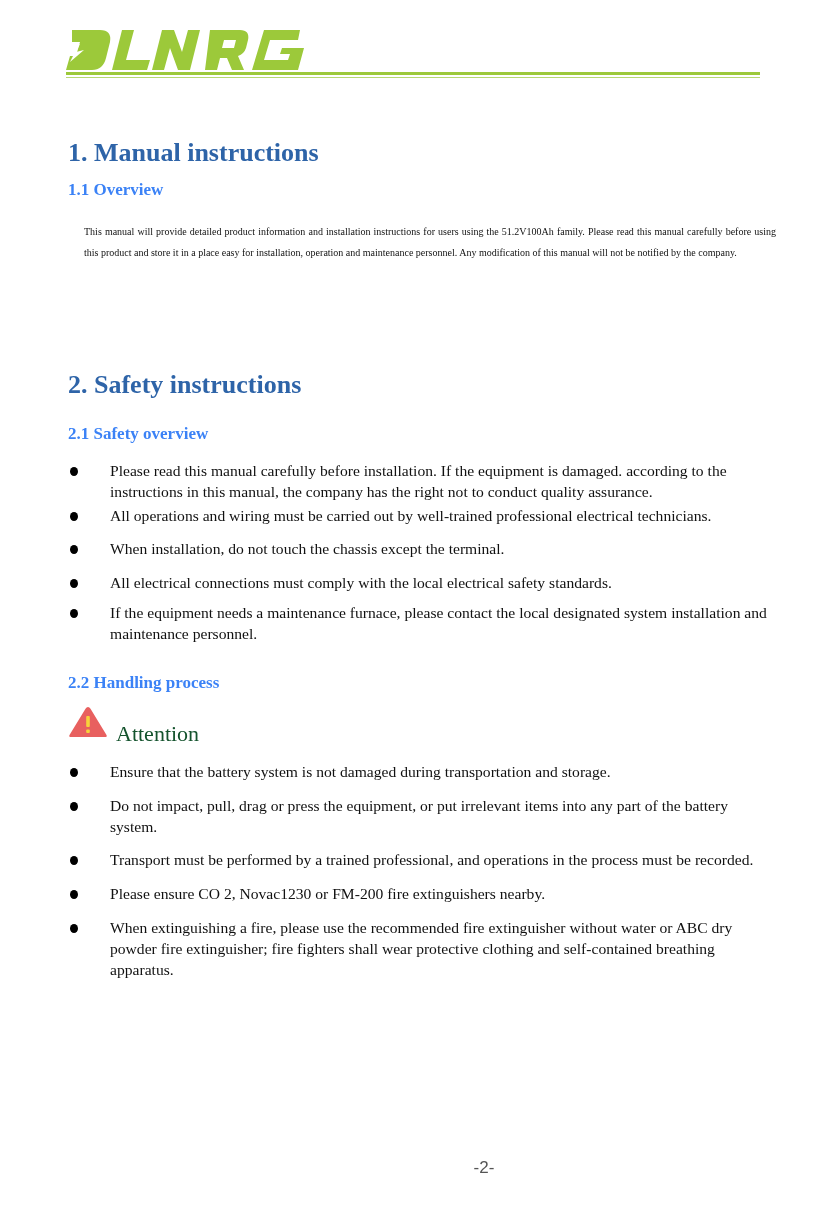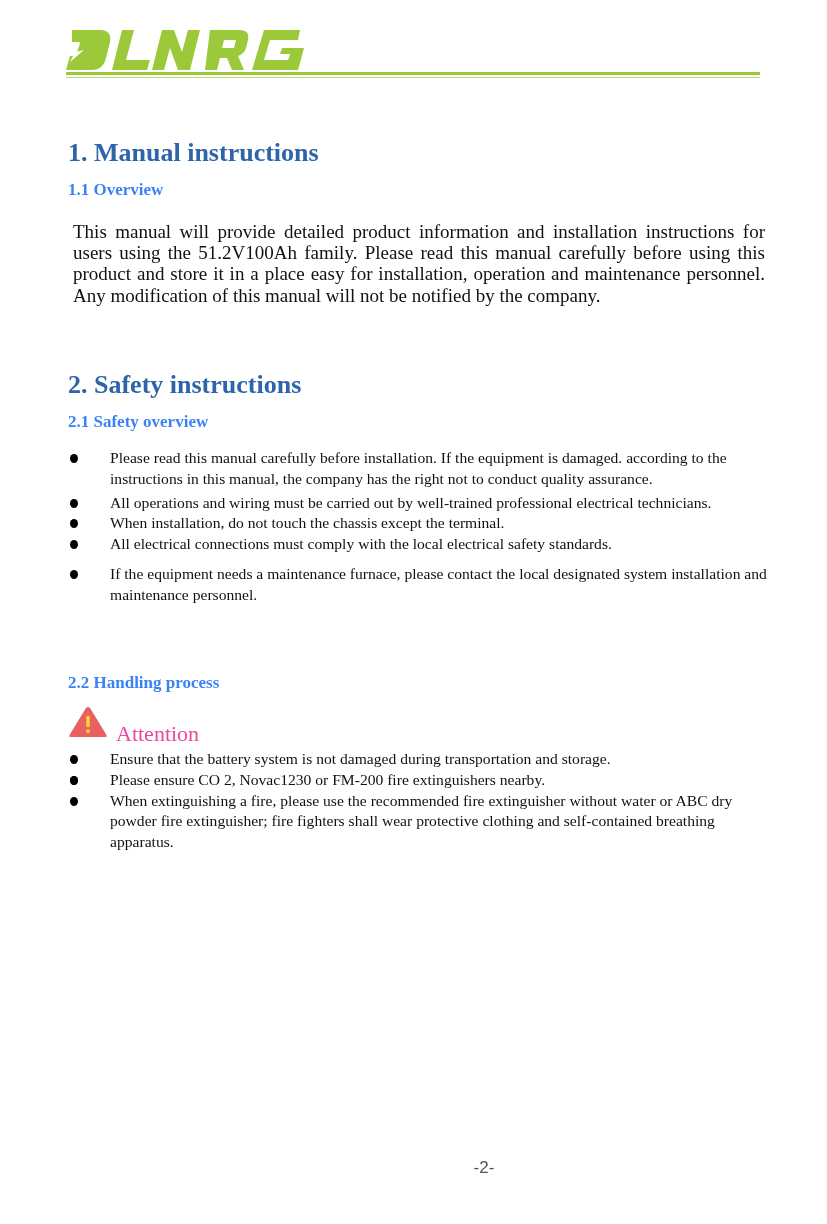--- a/index.html
+++ b/index.html
@@ -3,27 +3,27 @@
   <meta charset="utf-8">
   <style>
     html, body { margin: 0; padding: 0; background: #ffffff; }
     body { width: 827px; height: 1224px; position: relative; overflow: hidden;
            font-family: "Liberation Serif", serif; color: #111; }
     .logo { position: absolute; left: 66px; top: 28px; height: 44px; }
     .logo-rule1 { position: absolute; left: 66px; top: 72px; width: 694px; height: 3px; background: #9cc93a; }
     .logo-rule2 { position: absolute; left: 66px; top: 77px; width: 694px; height: 1px; background: #b7d873; }
     .h1 { position: absolute; left: 68px; font-weight: bold; font-size: 26px; color: #2e64a8; margin: 0; line-height: 1; text-align: center; }
     .h2 { position: absolute; left: 68px; font-size: 17px; color: #3b82f6; margin: 0; line-height: 1; }
-    .para { position: absolute; left: 73px; width: 692px; font-size: 19px; line-height: 21.2px;
+    .para { position: absolute; left: 84px; width: 692px; font-size: 10px; line-height: 21.2px;
             text-align: justify; text-align-last: left; margin: 0; }
     ul.bullets { position: absolute; left: 68px; width: 700px; margin: 0; padding: 0; list-style: none; }
-    ul.bullets li { position: relative; padding-left: 42px; font-size: 15.6px; line-height: 20.8px; }
+    ul.bullets li { position: relative; padding-left: 42px; font-size: 15.6px; line-height: 20.8px; margin-top: 13px; }
     ul.bullets li .dot { position: absolute; left: 2px; top: 6px; width: 8px; height: 9px; border-radius: 50%; background: #000; }
     .attn { position: absolute; left: 68px; top: 706px; height: 32px; }
-    .attn-label { position: absolute; left: 116px; top: 723px; font-size: 22px; color: #ec4899; line-height: 1; }
+    .attn-label { position: absolute; left: 116px; top: 723px; font-size: 22px; color: #14532d; line-height: 1; }
     .page-num { position: absolute; left: 0; width: 968px; top: 1158px; text-align: center;
                 font-family: "Liberation Sans", sans-serif; font-size: 17px; color: #555; }
   </style>
 </head>
 <body>
 
 <svg class="logo" width="240" height="44" viewBox="0 0 240 44">
   <g fill="#9cc93a">
 
     <path d="M6 2 H34 Q46 2 44 14 L40 30 Q37 42 26 42 H0 L4 28 H10 L14 14 H6 Z"></path>
@@ -39,39 +39,40 @@
   </g>
 </svg>
 <div class="logo-rule1"></div>
 <div class="logo-rule2"></div>
 
 <h1 class="h1" style="top:140px">1. Manual instructions</h1>
 <h2 class="h2" style="top:181px">1.1 Overview</h2>
 <p class="para" style="top:221px">This manual will provide detailed product information and installation instructions for users using the 51.2V100Ah family. Please read this manual carefully before using this product and store it in a place easy for installation, operation and maintenance personnel. Any modification of this manual will not be notified by the company.</p>
 
 <h1 class="h1" style="top:372px">2. Safety instructions</h1>
-<h2 class="h2" style="top:413px">2.1 Safety overview</h2>
+<h2 class="h2" style="top:425px">2.1 Safety overview</h2>
 
 <ul class="bullets" style="top:448px">
   <li><span class="dot"></span><span>Please read this manual carefully before installation. If the equipment is damaged. according to the instructions in this manual, the company has the right not to conduct quality assurance.</span></li>
   <li style="margin-top:3px"><span class="dot"></span><span>All operations and wiring must be carried out by well-trained professional electrical technicians.</span></li>
   <li><span class="dot"></span><span>When installation, do not touch the chassis except the terminal.</span></li>
   <li><span class="dot"></span><span>All electrical connections must comply with the local electrical safety standards.</span></li>
   <li style="margin-top:9px"><span class="dot"></span><span>If the equipment needs a maintenance furnace, please contact the local designated system installation and maintenance personnel.</span></li>
 </ul>
 
 <h2 class="h2" style="top:674px">2.2 Handling process</h2>
 
 <svg class="attn" width="40" height="32" viewBox="0 0 40 32">
   <path d="M20 1 Q21.5 1 22.5 2.8 L38.5 29 Q39.5 31 37 31 H3 Q0.5 31 1.5 29 L17.5 2.8 Q18.5 1 20 1 Z" fill="#e8605f"></path>
   <rect x="18.2" y="10" width="3.6" height="11" rx="1" fill="#f7d23b"></rect>
   <rect x="18.2" y="23.5" width="3.6" height="3.6" rx="1" fill="#f7d23b"></rect>
 </svg>
 <div class="attn-label">Attention</div>
 
 <ul class="bullets" style="top:749px">
   <li><span class="dot"></span><span>Ensure that the battery system is not damaged during transportation and storage.</span></li>
-  <li><span class="dot"></span></li>
+  <li><span class="dot"></span><span>Do not impact, pull, drag or press the equipment, or put irrelevant items into any part of the battery system.</span></li>
+  <li><span class="dot"></span><span>Transport must be performed by a trained professional, and operations in the process must be recorded.</span></li>
   <li><span class="dot"></span><span>Please ensure CO 2, Novac1230 or FM-200 fire extinguishers nearby.</span></li>
   <li><span class="dot"></span><span>When extinguishing a fire, please use the recommended fire extinguisher without water or ABC dry powder fire extinguisher; fire fighters shall wear protective clothing and self-contained breathing apparatus.</span></li>
 </ul>
 
 <div class="page-num">-2-</div>
 
 </body></html>

